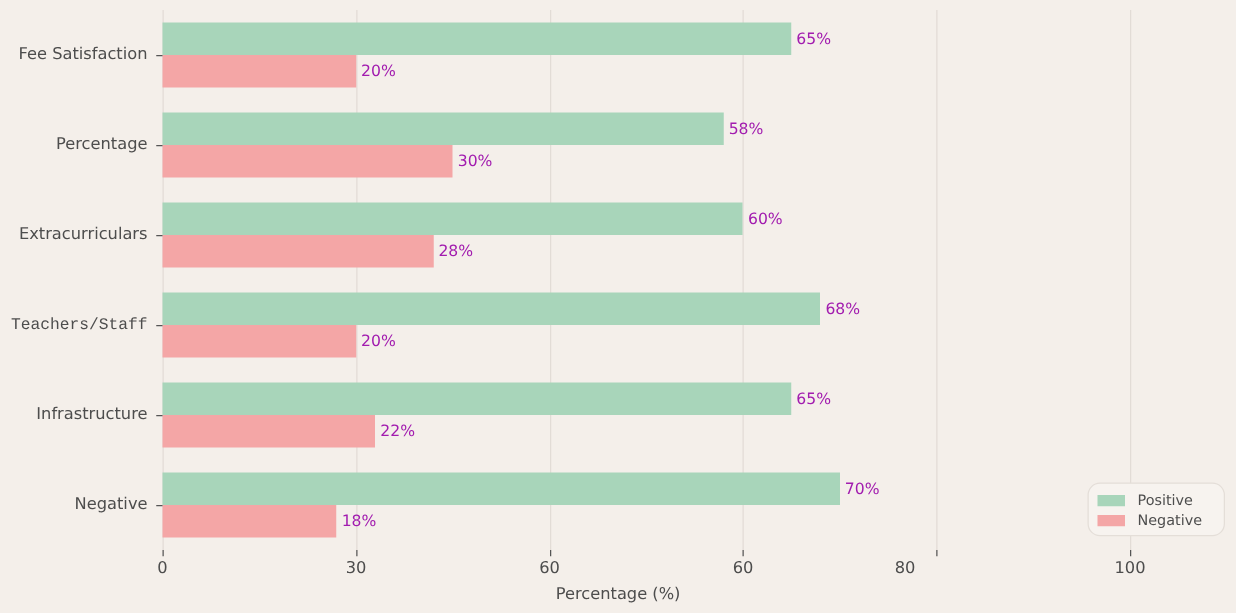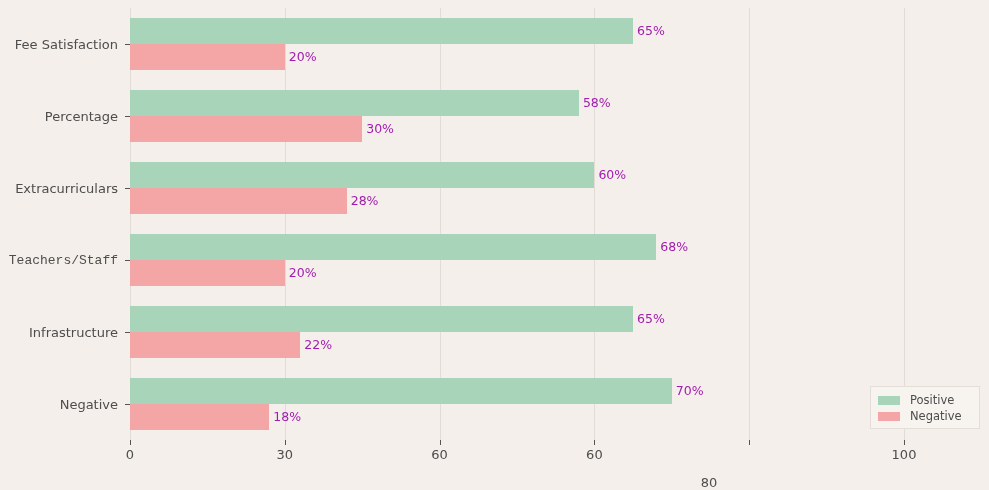--- a/index.html
+++ b/index.html
@@ -95,21 +95,21 @@
     color: #4d4d4d;
   }
   .legend {
     position: absolute;
     left: 870px;
     top: 386px;
     width: 110px;
     height: 43px;
     background: #f7f3ef;
     border: 1px solid #e4ded8;
-    border-radius: 0;
+    border-radius: 10px;
     box-sizing: border-box;
     padding: 5px 7px;
   }
   .legend-row {
     display: flex;
     align-items: center;
     height: 16px;
   }
   .legend-swatch {
     width: 22px;
@@ -187,25 +187,26 @@
   <div id="xticks">
       <div class="xtick-mark" style="left: 130px;"></div>
       <div class="xtick-label" style="left: 130px;">0</div>
       <div class="xtick-mark" style="left: 284.8px;"></div>
       <div class="xtick-label" style="left: 284.8px;">30</div>
       <div class="xtick-mark" style="left: 439.6px;"></div>
       <div class="xtick-label" style="left: 439.6px;">60</div>
       <div class="xtick-mark" style="left: 594.4px;"></div>
       <div class="xtick-label" style="left: 594.4px;">60</div>
       <div class="xtick-mark" style="left: 749.2px;"></div>
-      <div class="xtick-label" style="left: 709px; margin-top: 28px;">80</div>
+      <div class="xtick-label" style="left: 724px;">80</div>
       <div class="xtick-mark" style="left: 904px;"></div>
       <div class="xtick-label" style="left: 904px;">100</div>
     </div>
 
+  <div class="x-axis-title">Percentage (%)</div>
 
   <div class="legend">
     <div id="legend-rows">
         <div class="legend-row">
           <div class="legend-swatch" style="background: rgb(168, 213, 186);"></div>
           <div class="legend-text">Positive</div>
         </div>
         <div class="legend-row">
           <div class="legend-swatch" style="background: rgb(244, 166, 166);"></div>
           <div class="legend-text">Negative</div>

